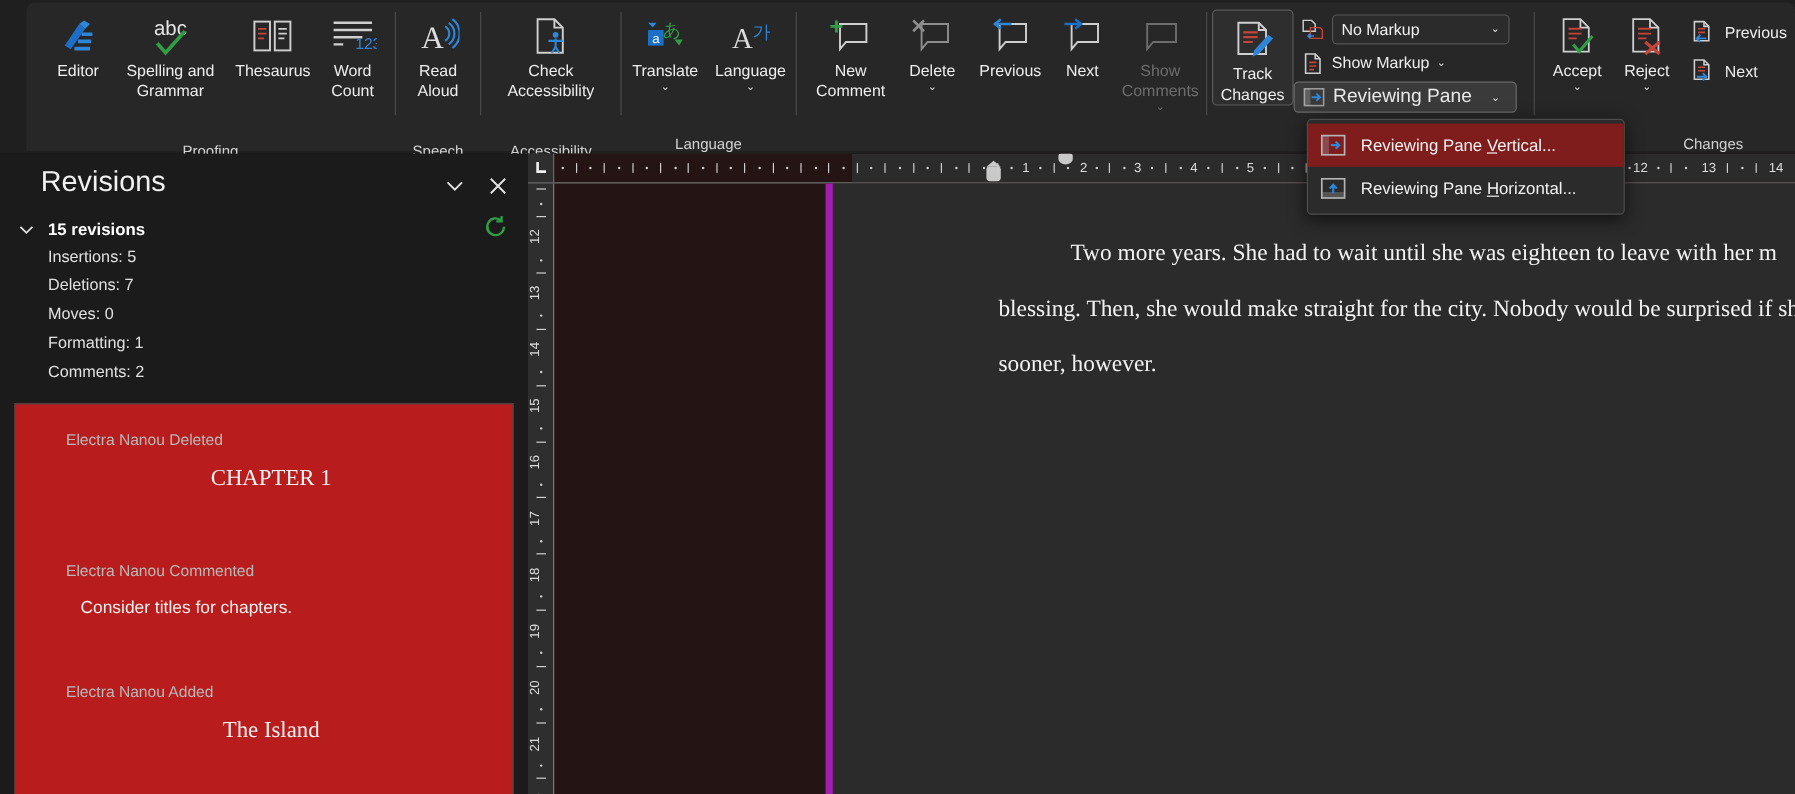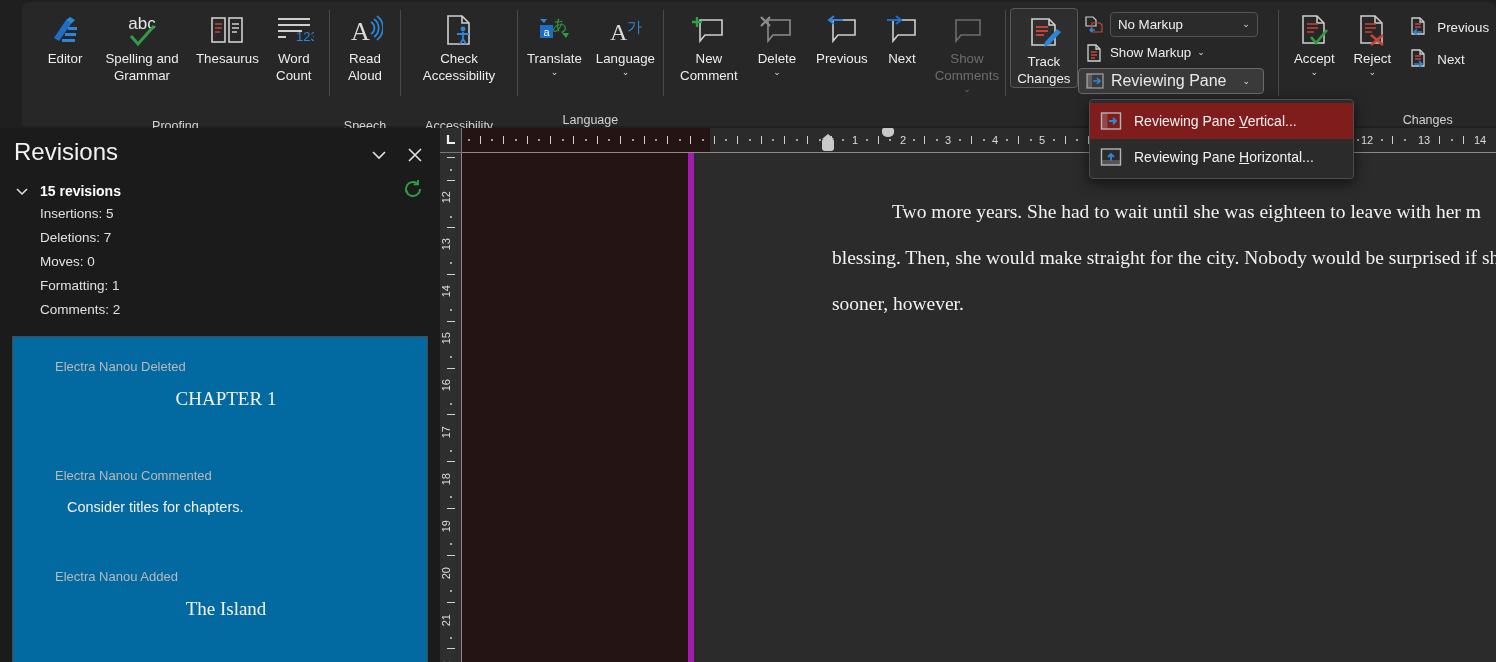--- a/index.html
+++ b/index.html
@@ -93,38 +93,38 @@
   .mi .mlbl { font-size: 14px; color: #f2f2f2; white-space: nowrap; }
   .mi u { text-decoration: underline; }
 
   
   #revpane {
     position: absolute; left: 0; top: 128px; width: 440px; height: 534px;
     background: #1b1b1b;
   }
   #rev-head {
     position: relative; height: 50px; padding: 10px 14px 0 14px;
-    display: flex; align-items: flex-start; justify-content: space-between;
+    display: flex; align-items: flex-start; justify-content: space-between; margin-left: 20px;
   }
   #rev-title { font-size: 24px; color: #f2f2f2; font-weight: 400; }
   .head-btns { display: flex; align-items: center; gap: 14px; padding-top: 6px; }
   .hbtn { width: 22px; height: 22px; display:flex; align-items:center; justify-content:center; cursor: default; }
 
   #rev-sum { position: relative; padding: 2px 0 8px 0; }
   .sum-top { display: flex; align-items: center; padding: 0 14px; height: 22px; }
   .sum-top .caret { margin-right: 10px; display:flex; }
   .sum-top .sum-title { font-size: 14px; font-weight: bold; color: #fff; }
   #refresh-ico { position: absolute; right: 16px; top: 0px; cursor: default; }
   .sum-line {
     font-size: 13.5px; color: #e0e0e0; line-height: 24px; padding-left: 40px;
   }
 
   #rev-list {
     position: absolute; left: 12px; top: 208px; right: 12px; bottom: 0;
-    background: #0369a1; border: 1px solid #4a4a4a; border-bottom: none;
+    background: #b91c1c; border: 1px solid #4a4a4a; border-bottom: none;
     overflow: hidden;
   }
   .rev-item { padding: 0 0 0 42px; }
   .rev-author {
     font-size: 13px; color: #b9b9b9; padding-top: 22px;
   }
   .rev-text {
     font-family: "Liberation Serif", serif;
     font-size: 19px; color: #f2f2f2; text-align: center;
     padding: 14px 30px 0 0;

